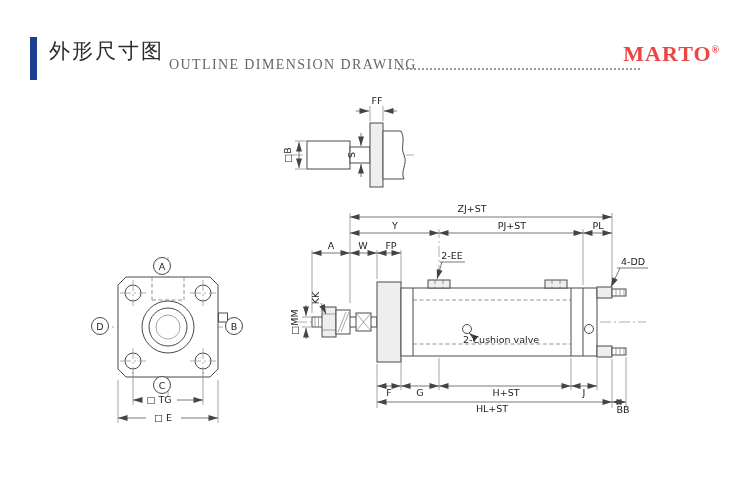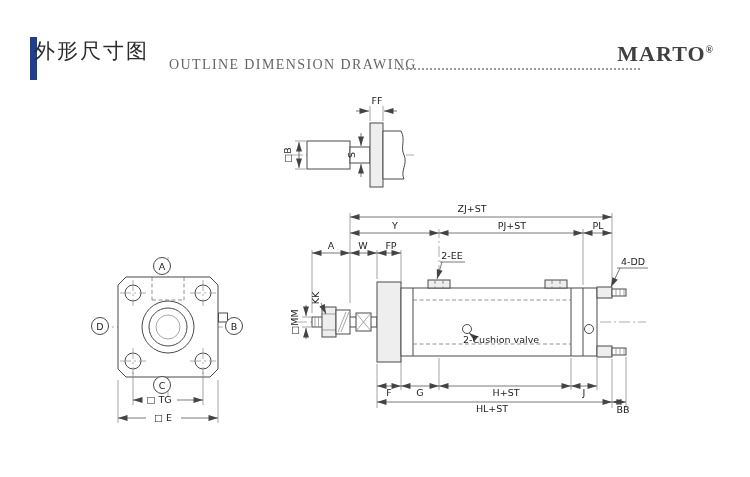--- a/index.html
+++ b/index.html
@@ -1,26 +1,26 @@
 <!DOCTYPE html>
 <html><head>
 <meta charset="utf-8">
 <style>
   html,body{margin:0;padding:0;background:#e8e8e8;}
   .page{position:relative;width:750px;height:477px;background:#ffffff;
         font-family:"Liberation Sans",sans-serif;overflow:hidden;}
   .accent-bar{position:absolute;left:30px;top:37px;width:7px;height:43px;background:#1e3f8f;}
-  .title-cn{position:absolute;left:34px;top:37px;font-size:21px;color:#2b2b2b;
+  .title-cn{position:absolute;left:49px;top:37px;font-size:21px;color:#2b2b2b;
             letter-spacing:2px;font-family:Liberation Serif, serif;}
   .title-en{position:absolute;left:169px;top:57px;font-size:14px;color:#666;
             font-family:"Liberation Serif",serif;letter-spacing:1.4px;}
   .dotline{position:absolute;left:398px;top:68px;width:242px;height:0;
            border-top:2px dotted #9a9a9a;}
-  .brand{position:absolute;right:36px;top:41px;font-size:22px;font-weight:bold;
-         color:#404040;font-family:"Liberation Serif",serif;letter-spacing:1px;text-align:right;}
+  .brand{position:absolute;right:30px;top:41px;font-size:22px;font-weight:bold;
+         color:#ef4444;font-family:"Liberation Serif",serif;letter-spacing:1px;text-align:right;}
   .brand sup{font-size:10px;font-weight:bold;}
   svg{position:absolute;left:0;top:0;}
   .ol{stroke:#4a4a4a;stroke-width:1;fill:none}
   .part{stroke:#4a4a4a;stroke-width:1;fill:#ffffff}
   .partg{stroke:#4a4a4a;stroke-width:1;fill:#eeeeee}
   .thin{stroke:#808080;stroke-width:0.7;fill:none}
   .dim{stroke:#555;stroke-width:0.8;fill:none}
   .cl{stroke:#999;stroke-width:0.8;stroke-dasharray:11 3 2 3;fill:none}
   .hid{stroke:#777;stroke-width:0.8;stroke-dasharray:4 2.5;fill:none}
   text.lbl{font-size:9.5px;fill:#222;font-family:"DejaVu Sans",sans-serif;}

